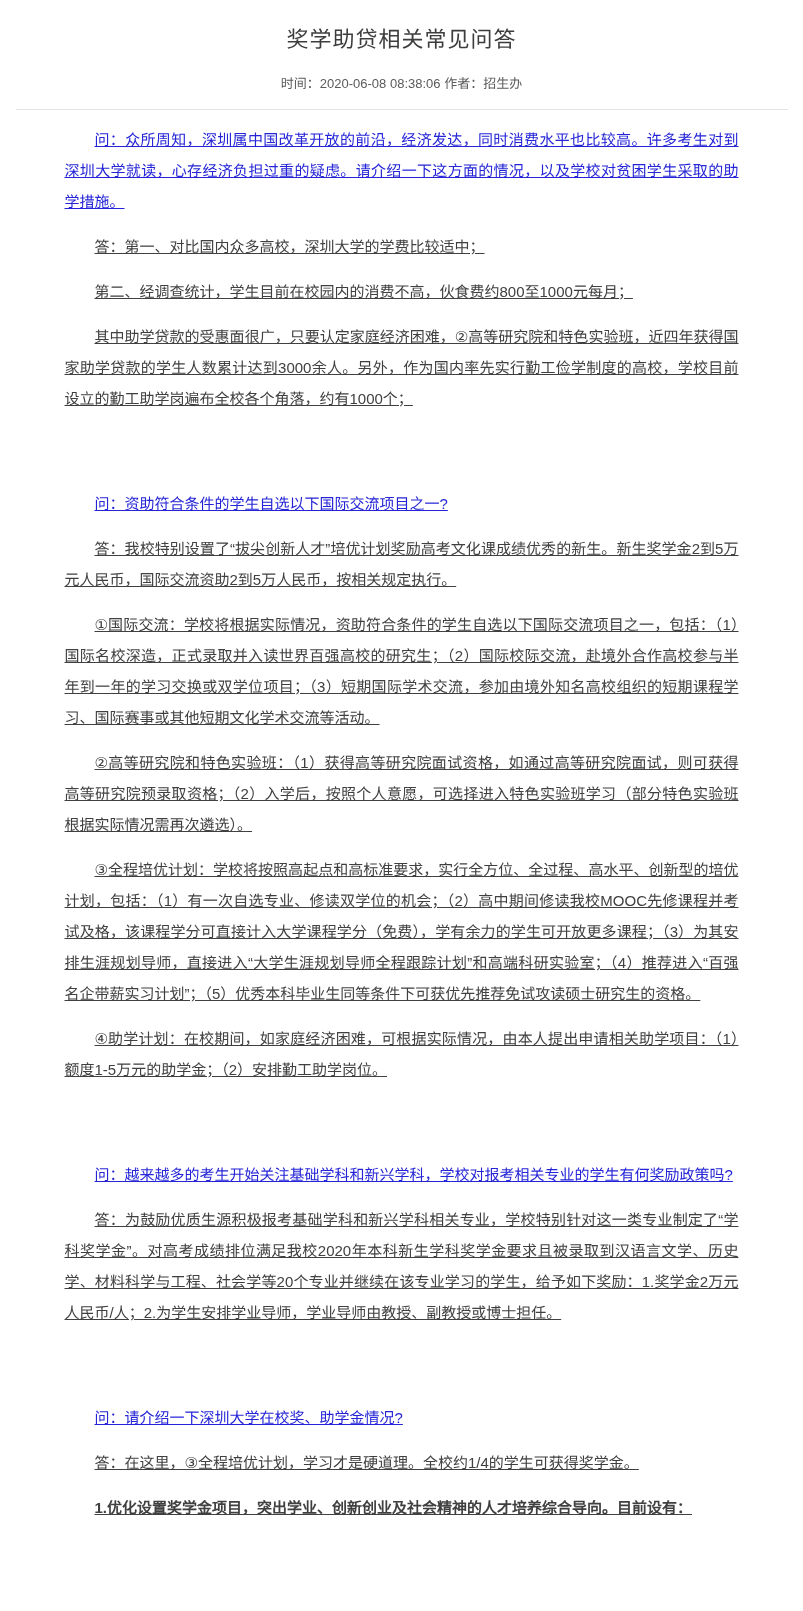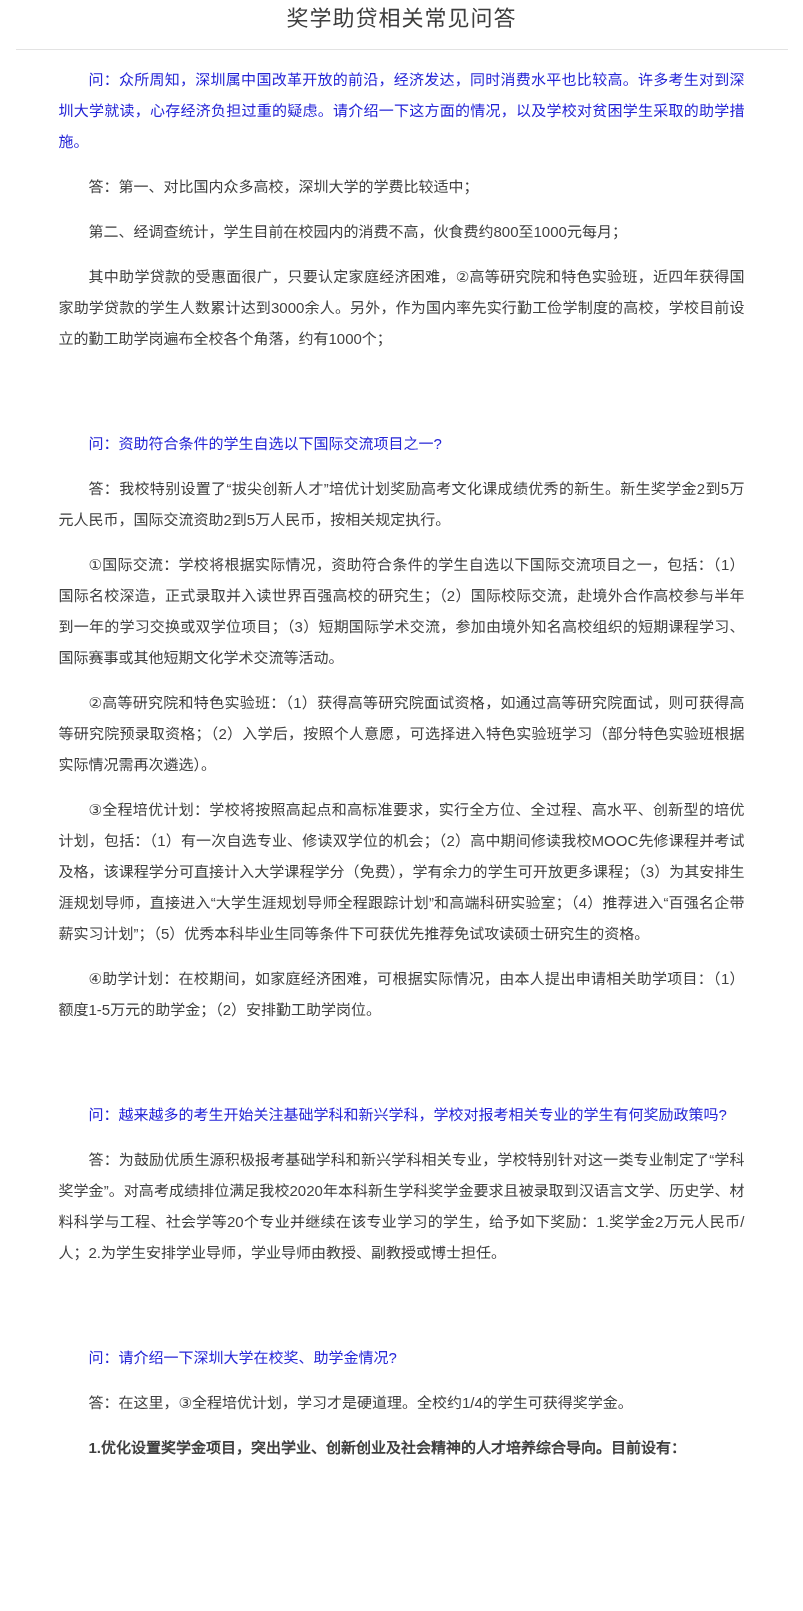--- a/index.html
+++ b/index.html
@@ -15,20 +15,21 @@
     width: 772px;
     margin: 0 auto;
     box-sizing: border-box;
   }
   .article-title {
     text-align: center;
     font-size: 22px;
     font-weight: 400;
     color: #3d3d3d;
     margin: 0;
+    padding-top: 21px;
     letter-spacing: 1px;
   }
   .article-meta {
     text-align: center;
     font-size: 13px;
     color: #5a5a5a;
     margin-top: 20px;
   }
   .header-divider {
     border: none;
@@ -37,33 +38,35 @@
   }
   .article-body {
     padding: 0 41px;
     box-sizing: border-box;
   }
   .article-body p {
     font-size: 15px;
     line-height: 31px;
     color: #404040;
     text-indent: 2em;
-    margin: 14px 2px;
+    margin: 14px 8px;
     text-align: justify;
+    text-decoration: underline;
   }
   .article-body p.question { color: #2525d7; }
   .article-body .b { font-weight: bold; }
   .spacer { height: 46px; }
 </style>
 </head>
 <body>
 
 <div class="page">
   <div class="article">
     <h1 class="article-title">奖学助贷相关常见问答</h1>
+    <div class="article-meta">时间：2020-06-08 08:38:06 作者：招生办</div>
     <hr class="header-divider">
     <div class="article-body">
         <p class="question">问：众所周知，深圳属中国改革开放的前沿，经济发达，同时消费水平也比较高。许多考生对到深圳大学就读，心存经济负担过重的疑虑。请介绍一下这方面的情况，以及学校对贫困学生采取的助学措施。</p>
         <p>答：第一、对比国内众多高校，深圳大学的学费比较适中；</p>
         <p>第二、经调查统计，学生目前在校园内的消费不高，伙食费约800至1000元每月；</p>
         <p>其中助学贷款的受惠面很广，只要认定家庭经济困难，②高等研究院和特色实验班，近四年获得国家助学贷款的学生人数累计达到3000余人。另外，作为国内率先实行勤工俭学制度的高校，学校目前设立的勤工助学岗遍布全校各个角落，约有1000个；</p>
         <div class="spacer"></div>
         <p class="question">问：资助符合条件的学生自选以下国际交流项目之一?</p>
         <p>答：我校特别设置了“拔尖创新人才”培优计划奖励高考文化课成绩优秀的新生。新生奖学金2到5万元人民币，国际交流资助2到5万人民币，按相关规定执行。</p>
         <p>①国际交流：学校将根据实际情况，资助符合条件的学生自选以下国际交流项目之一，包括：（1）国际名校深造，正式录取并入读世界百强高校的研究生；（2）国际校际交流，赴境外合作高校参与半年到一年的学习交换或双学位项目；（3）短期国际学术交流，参加由境外知名高校组织的短期课程学习、国际赛事或其他短期文化学术交流等活动。</p>

